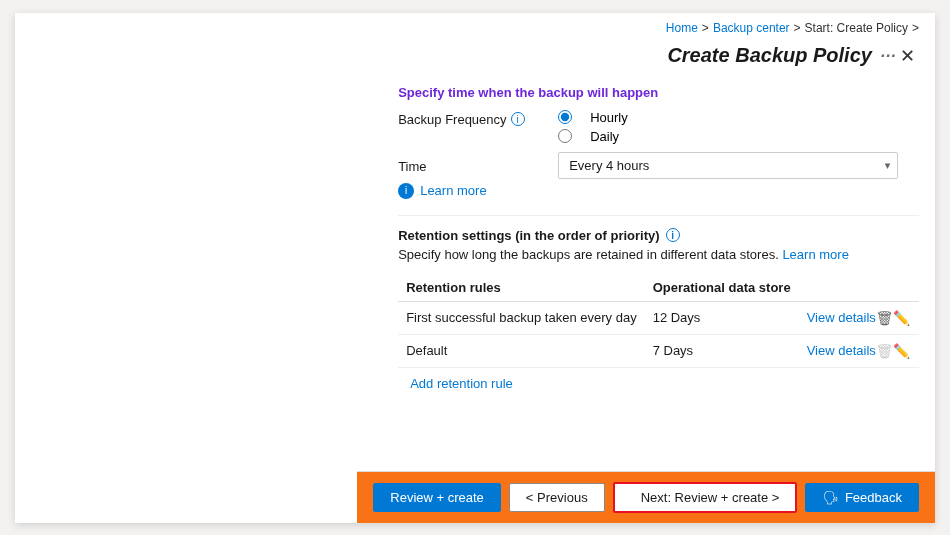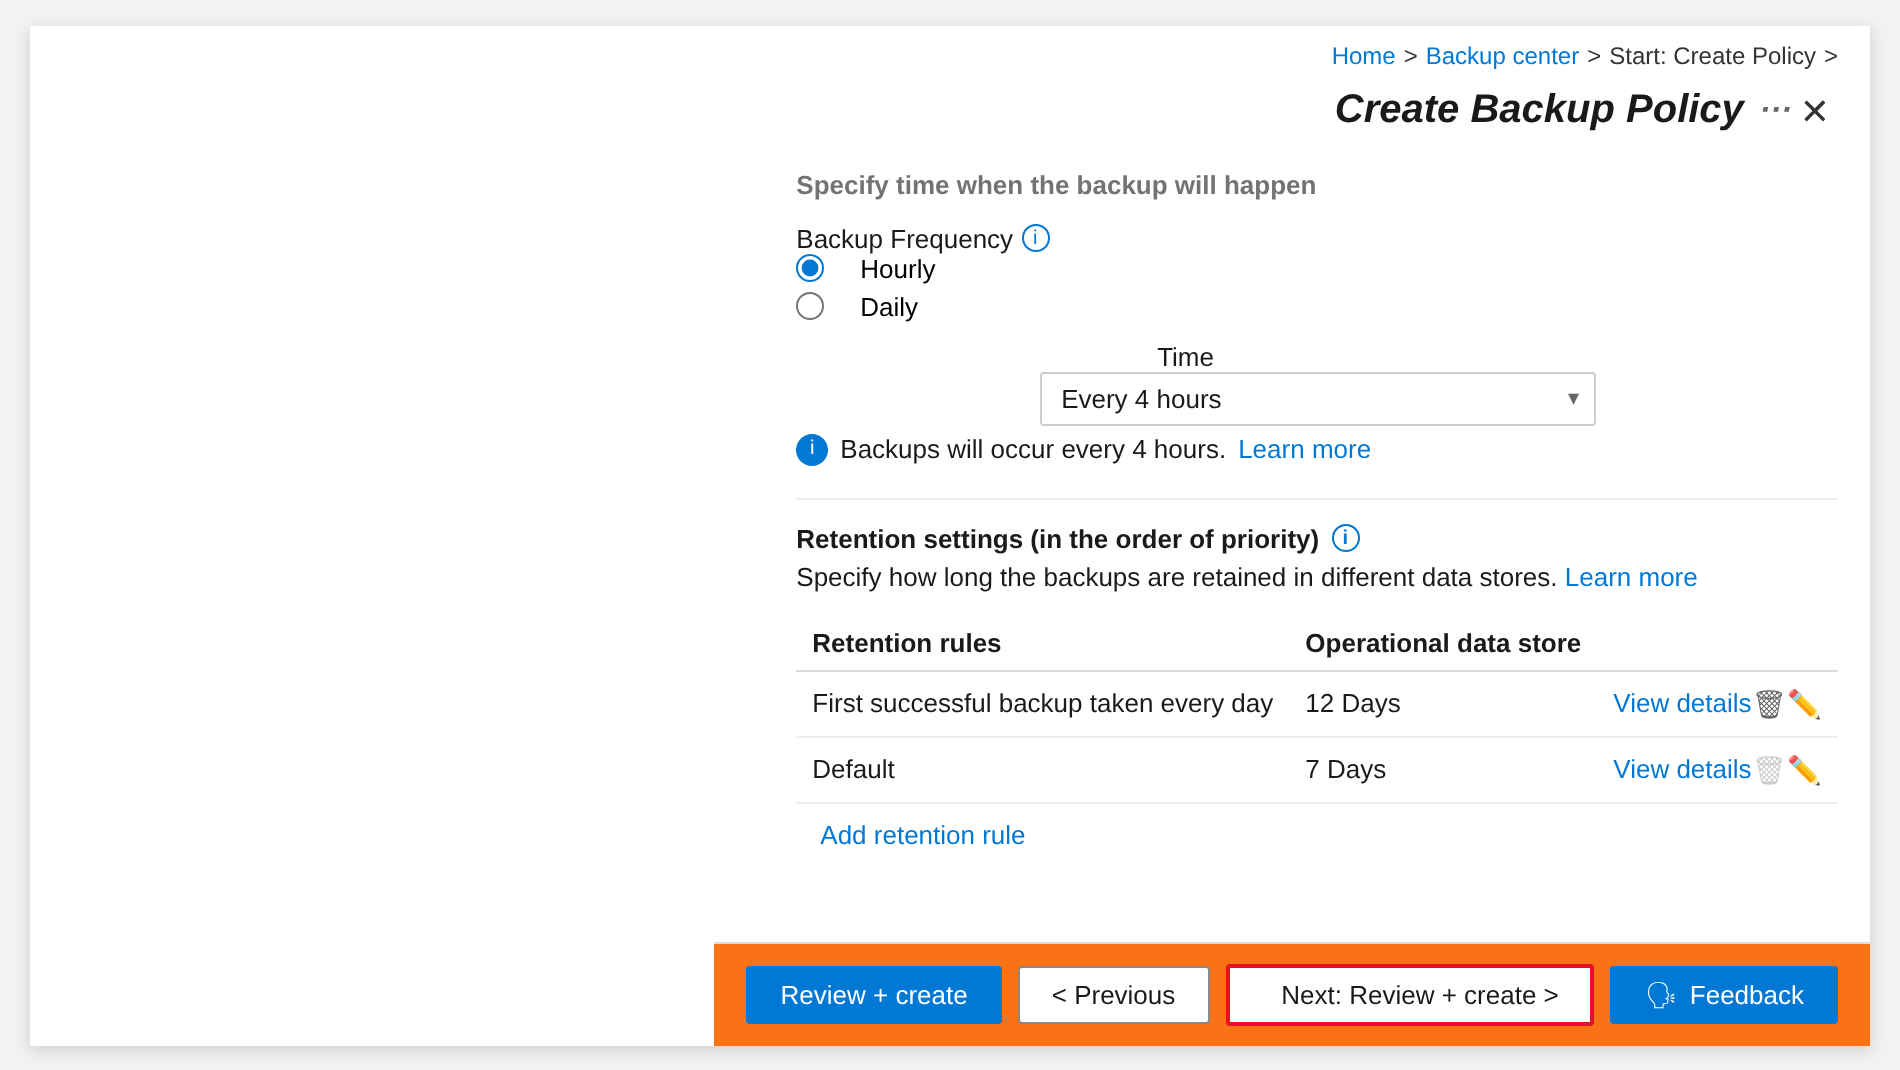--- a/index.html
+++ b/index.html
@@ -75,27 +75,26 @@
       overflow-y: auto;
       padding: 8px 16px 8px 16px;
     }
     .content::-webkit-scrollbar { width: 8px; }
     .content::-webkit-scrollbar-track { background: #f1f1f1; }
     .content::-webkit-scrollbar-thumb { background: #c1c1c1; }
     .section-title {
       font-weight: 600;
       font-size: 13px;
       margin-bottom: 10px;
-      color: #737373;
+      color: #6d28d9;
     }
     .field-row {
       display: flex;
       align-items: flex-start;
       margin-bottom: 8px;
-      flex-direction: column;
     }
     .field-label {
       width: 160px;
       font-size: 13px;
       color: #1a1a1a;
       display: flex;
       align-items: center;
       gap: 4px;
       padding-top: 2px;
     }
@@ -128,21 +127,21 @@
     .radio-option input[type="radio"] {
       accent-color: #0078d4;
       width: 14px;
       height: 14px;
     }
     .select-wrapper {
       position: relative;
       display: inline-block;
     }
     .select-field {
-      width: 278px;
+      width: 340px;
       padding: 5px 30px 5px 10px;
       border: 1px solid #ccc;
       border-radius: 2px;
       font-size: 13px;
       appearance: none;
       background: #fff;
       cursor: pointer;
       color: #1a1a1a;
     }
     .select-arrow {
@@ -353,21 +352,20 @@
             <option>Every 8 hours</option>
             <option>Every 12 hours</option>
           </select>
           <span class="select-arrow">▾</span>
         </div>
       </div>
     </div>
 
     <div class="info-bar">
       <span class="info-bar-icon">i</span>
-      <span>Backups will occur every 4 hours.</span>
       <a>Learn more</a>
     </div>
 
     <hr class="section-divider">
 
     
     <div class="retention-section-title">
       <span>Retention settings (in the order of priority)</span>
       <span class="info-icon">i</span>
     </div>

